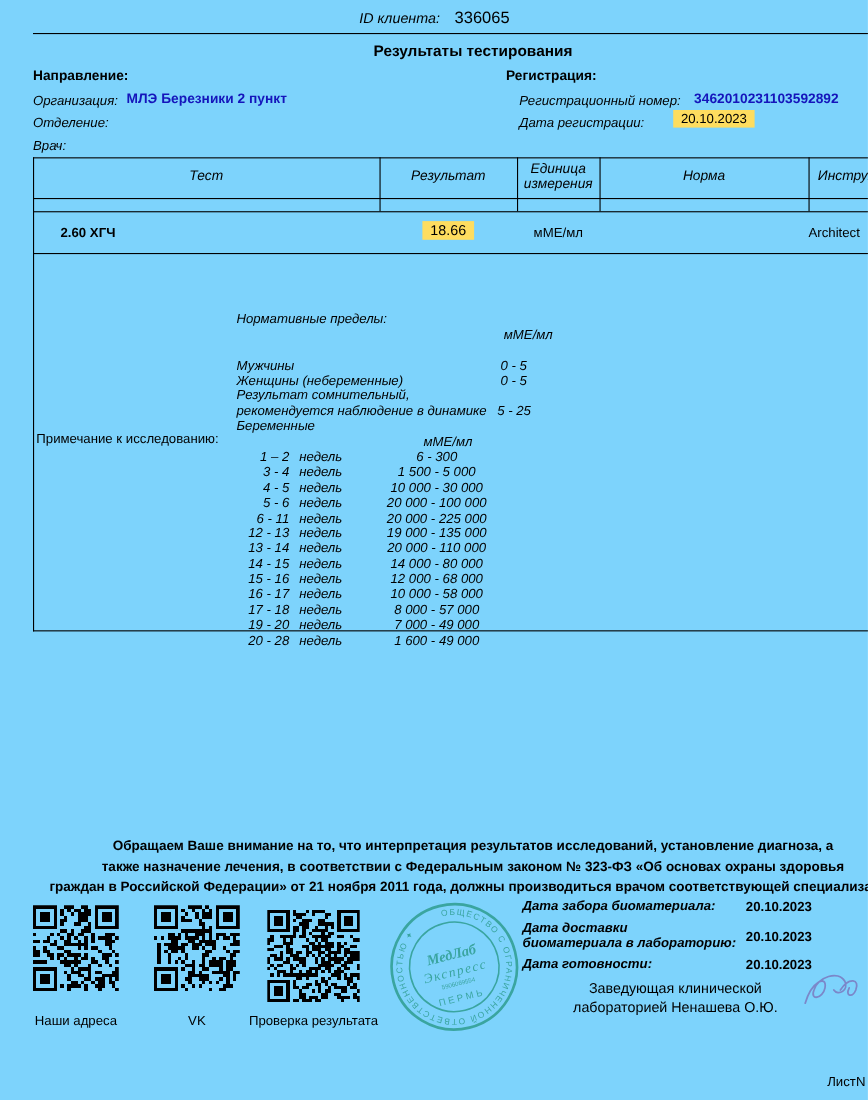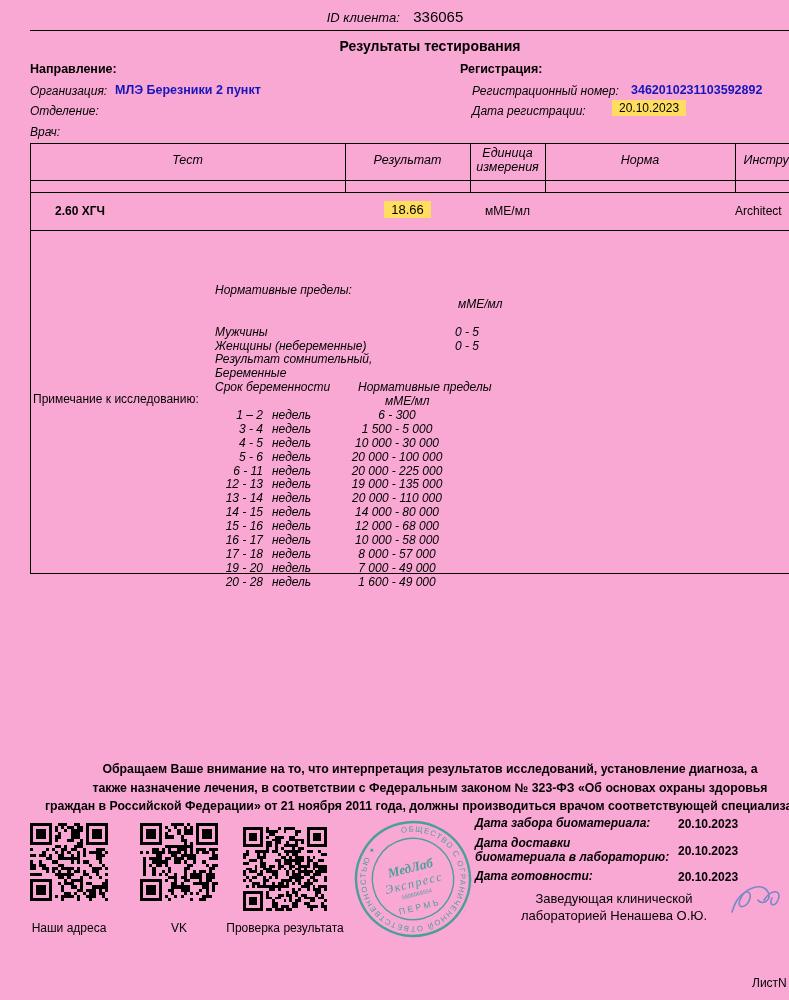--- a/index.html
+++ b/index.html
@@ -1,17 +1,17 @@
 <!DOCTYPE html>
 <html style="--accent_blue: #1515bb; --highlight_yellow: #fedd5f; --stamp_teal: #2f9d90; --signature_blue: #7b87c9;"><head>
 <meta charset="utf-8">
 <style>
   html,body{margin:0;padding:0;background:#fff;}
   .page{
-    position:relative;width:789px;height:1000px;background:#f9a8d4;overflow:hidden;
+    position:relative;width:789px;height:1000px;background:#7dd3fc;overflow:hidden;
     font-family:"Liberation Sans",sans-serif;color:#000;font-size:12px;
   }
   .abs{position:absolute;}
   .i{font-style:italic;}
   .b{font-weight:bold;}
   .c{text-align:center;}
   .nw{white-space:nowrap;}
   .blue{color:var(--accent_blue,#1515bb);}
   .hl{background:var(--highlight_yellow,#fedd5f);padding:1px 7px;}
   .hline{position:absolute;height:1.4px;background:#000;}
@@ -88,22 +88,22 @@
 
   <div class="abs" style="left:33px;top:392px;width:180px;">Примечание к исследованию:</div>
 
   <div class="notes">
     <div class="nrow"><span>Нормативные пределы:</span></div>
     <div class="nrow"><span style="margin-left:243px;">мМЕ/мл</span></div>
     <div class="nrow"></div>
     <div class="nrow"><span class="ntext">Мужчины</span><span>0 - 5</span></div>
     <div class="nrow"><span class="ntext">Женщины (небеременные)</span><span>0 - 5</span></div>
     <div class="nrow"><span class="ntext">Результат сомнительный,</span><span></span></div>
+    <div class="nrow"><span class="ntext" style="width:237px;">рекомендуется наблюдение в динамике</span><span>5 - 25</span></div>
     <div class="nrow"><span class="ntext">Беременные</span><span></span></div>
-    <div class="nrow"><span style="display:inline-block;width:143px;flex:none;">Срок беременности</span><span>Нормативные пределы</span></div>
     <div class="nrow"><span style="margin-left:170px;">мМЕ/мл</span></div>
     <div class="nrow"><span class="wknum">1 – 2</span><span class="wkword">недель</span><span class="wkrange">6 - 300</span></div>
     <div class="nrow"><span class="wknum">3 - 4</span><span class="wkword">недель</span><span class="wkrange">1 500 - 5 000</span></div>
     <div class="nrow"><span class="wknum">4 - 5</span><span class="wkword">недель</span><span class="wkrange">10 000 - 30 000</span></div>
     <div class="nrow"><span class="wknum">5 - 6</span><span class="wkword">недель</span><span class="wkrange">20 000 - 100 000</span></div>
     <div class="nrow"><span class="wknum">6 - 11</span><span class="wkword">недель</span><span class="wkrange">20 000 - 225 000</span></div>
     <div class="nrow"><span class="wknum">12 - 13</span><span class="wkword">недель</span><span class="wkrange">19 000 - 135 000</span></div>
     <div class="nrow"><span class="wknum">13 - 14</span><span class="wkword">недель</span><span class="wkrange">20 000 - 110 000</span></div>
     <div class="nrow"><span class="wknum">14 - 15</span><span class="wkword">недель</span><span class="wkrange">14 000 - 80 000</span></div>
     <div class="nrow"><span class="wknum">15 - 16</span><span class="wkword">недель</span><span class="wkrange">12 000 - 68 000</span></div>

